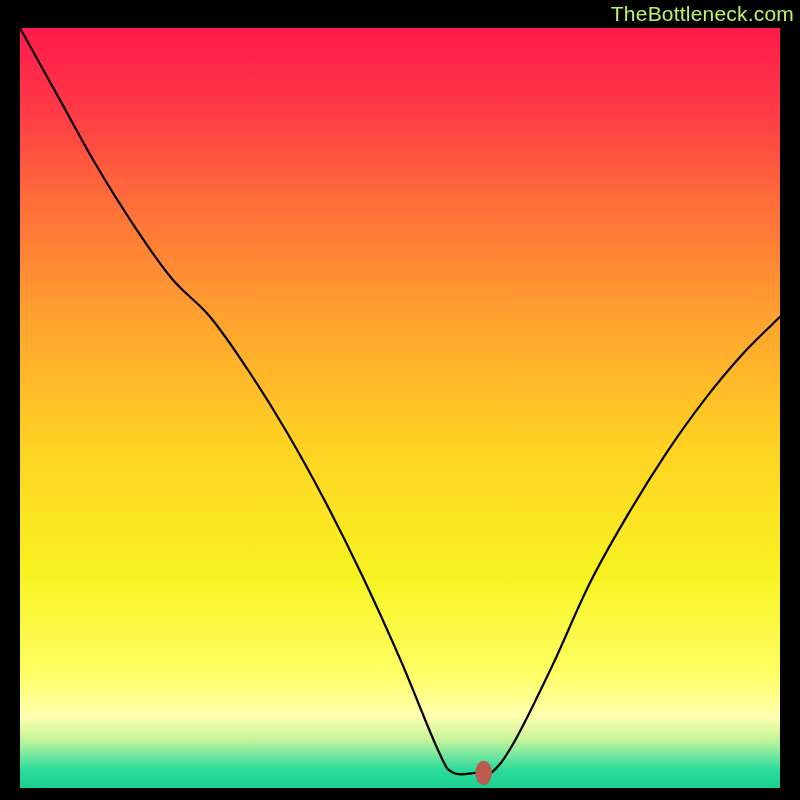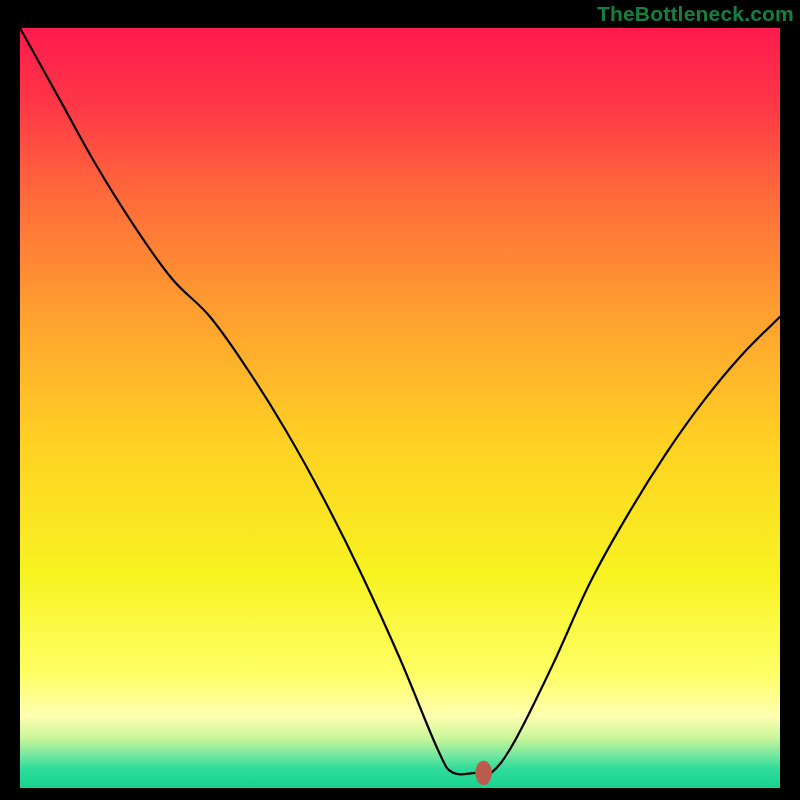--- a/index.html
+++ b/index.html
@@ -13,23 +13,23 @@
   }
   .container {
     position: relative;
     width: 800px;
     height: 800px;
   }
   .watermark {
     position: absolute;
     top: 2px;
     right: 6px;
-    color: #15803d;
+    color: #bef264;
     font-size: 21px;
-    font-weight: 700;
+    font-weight: 400;
     letter-spacing: 0.2px;
     z-index: 5;
   }
   .plot {
     position: absolute;
     left: 20px;
     top: 28px;
     width: 760px;
     height: 760px;
     box-sizing: border-box;

